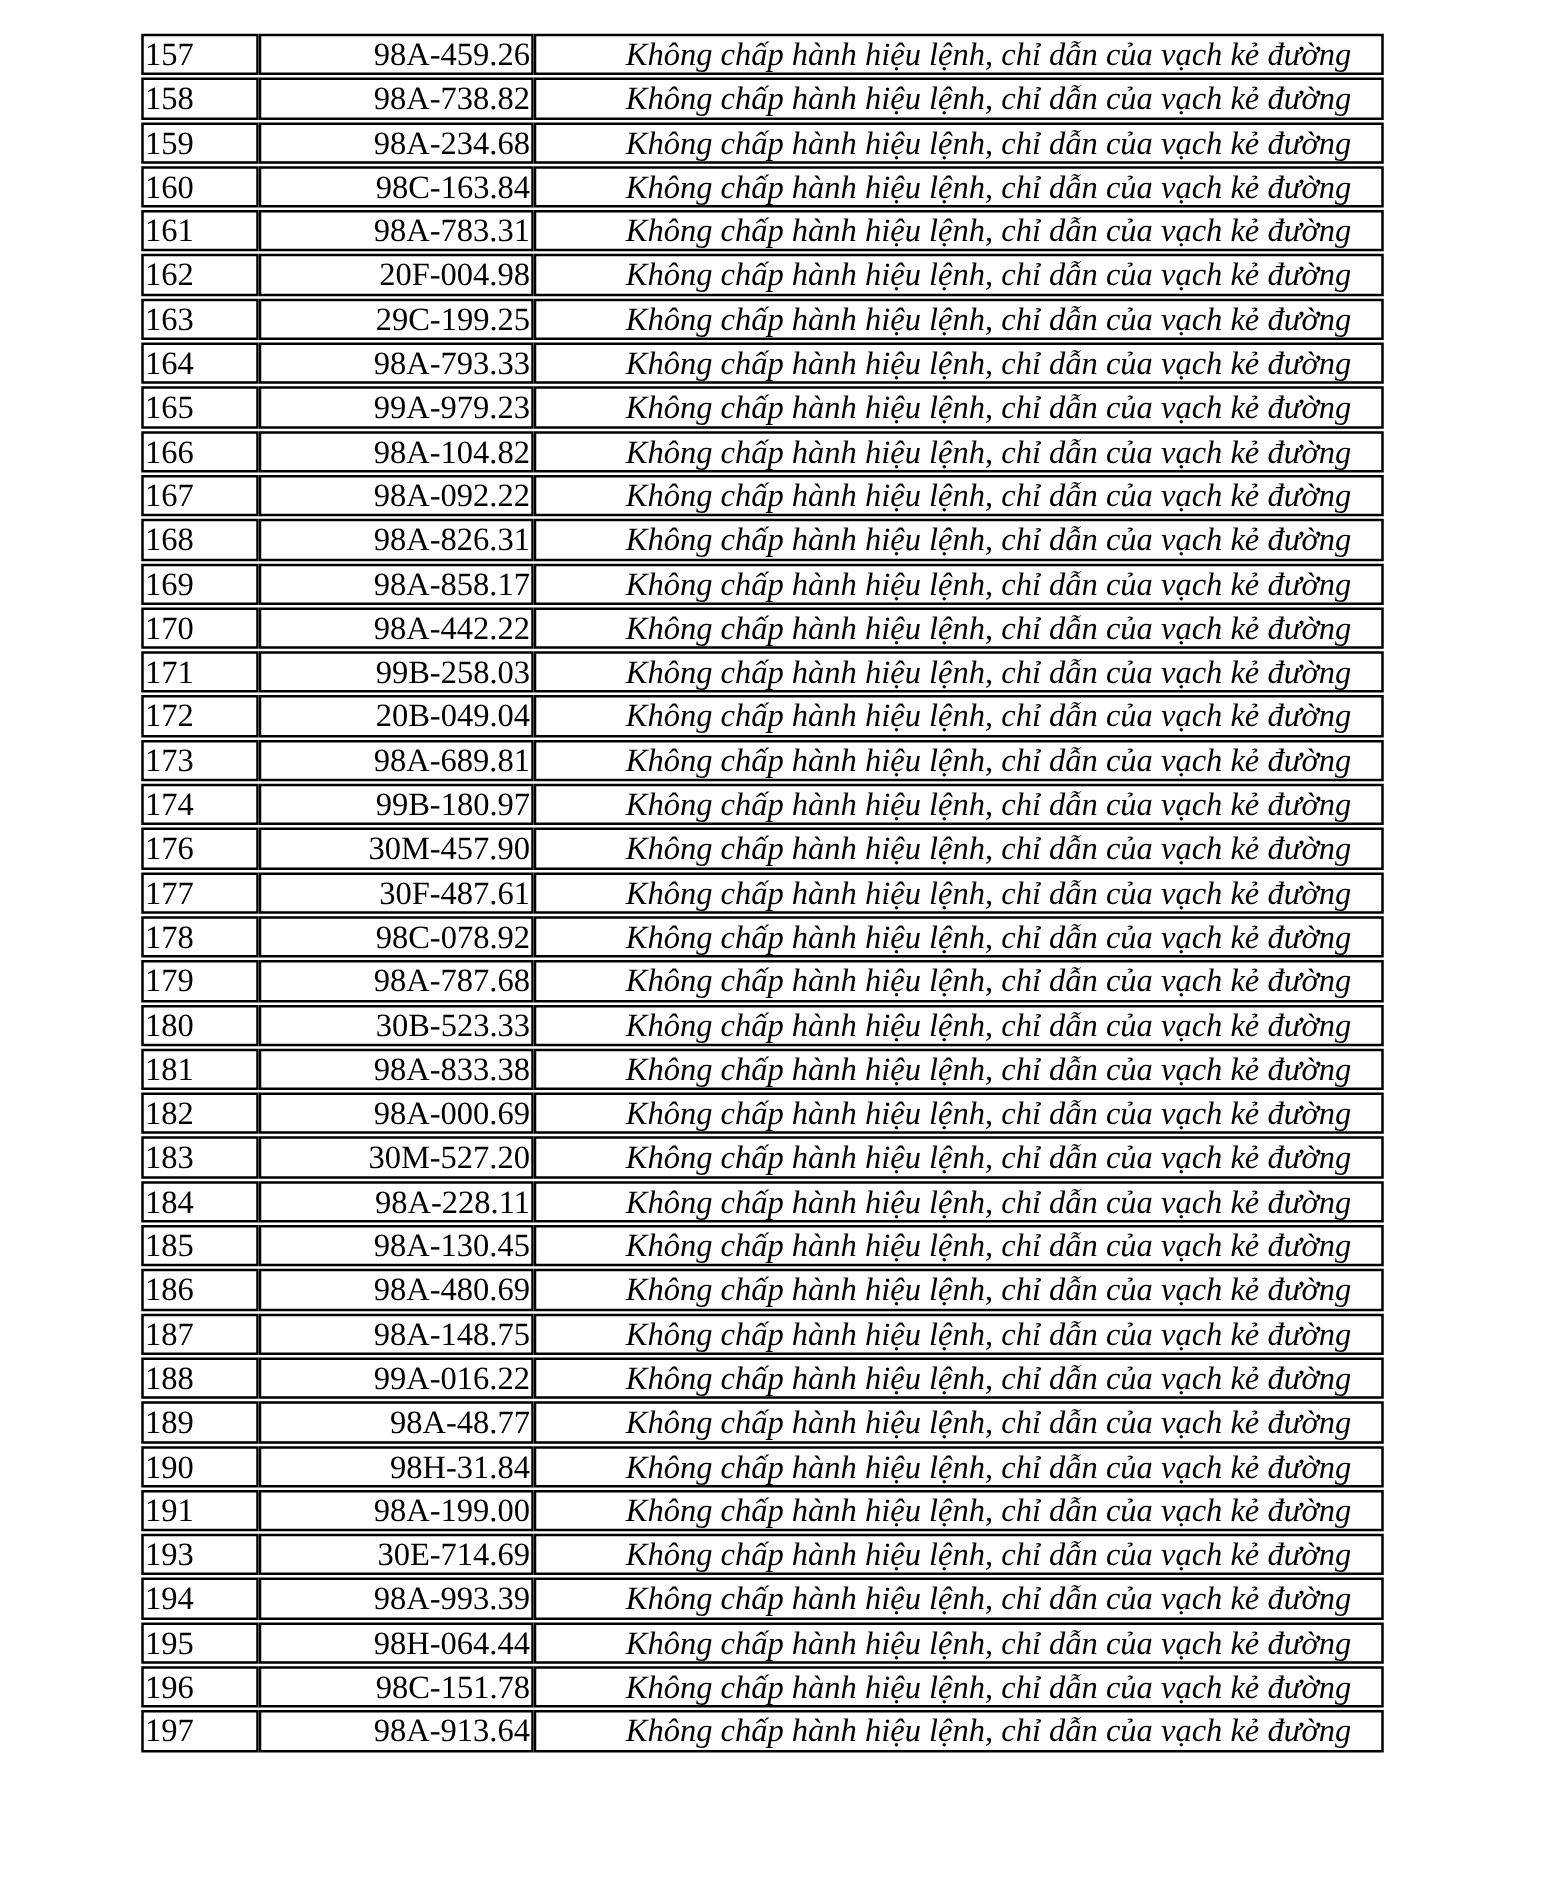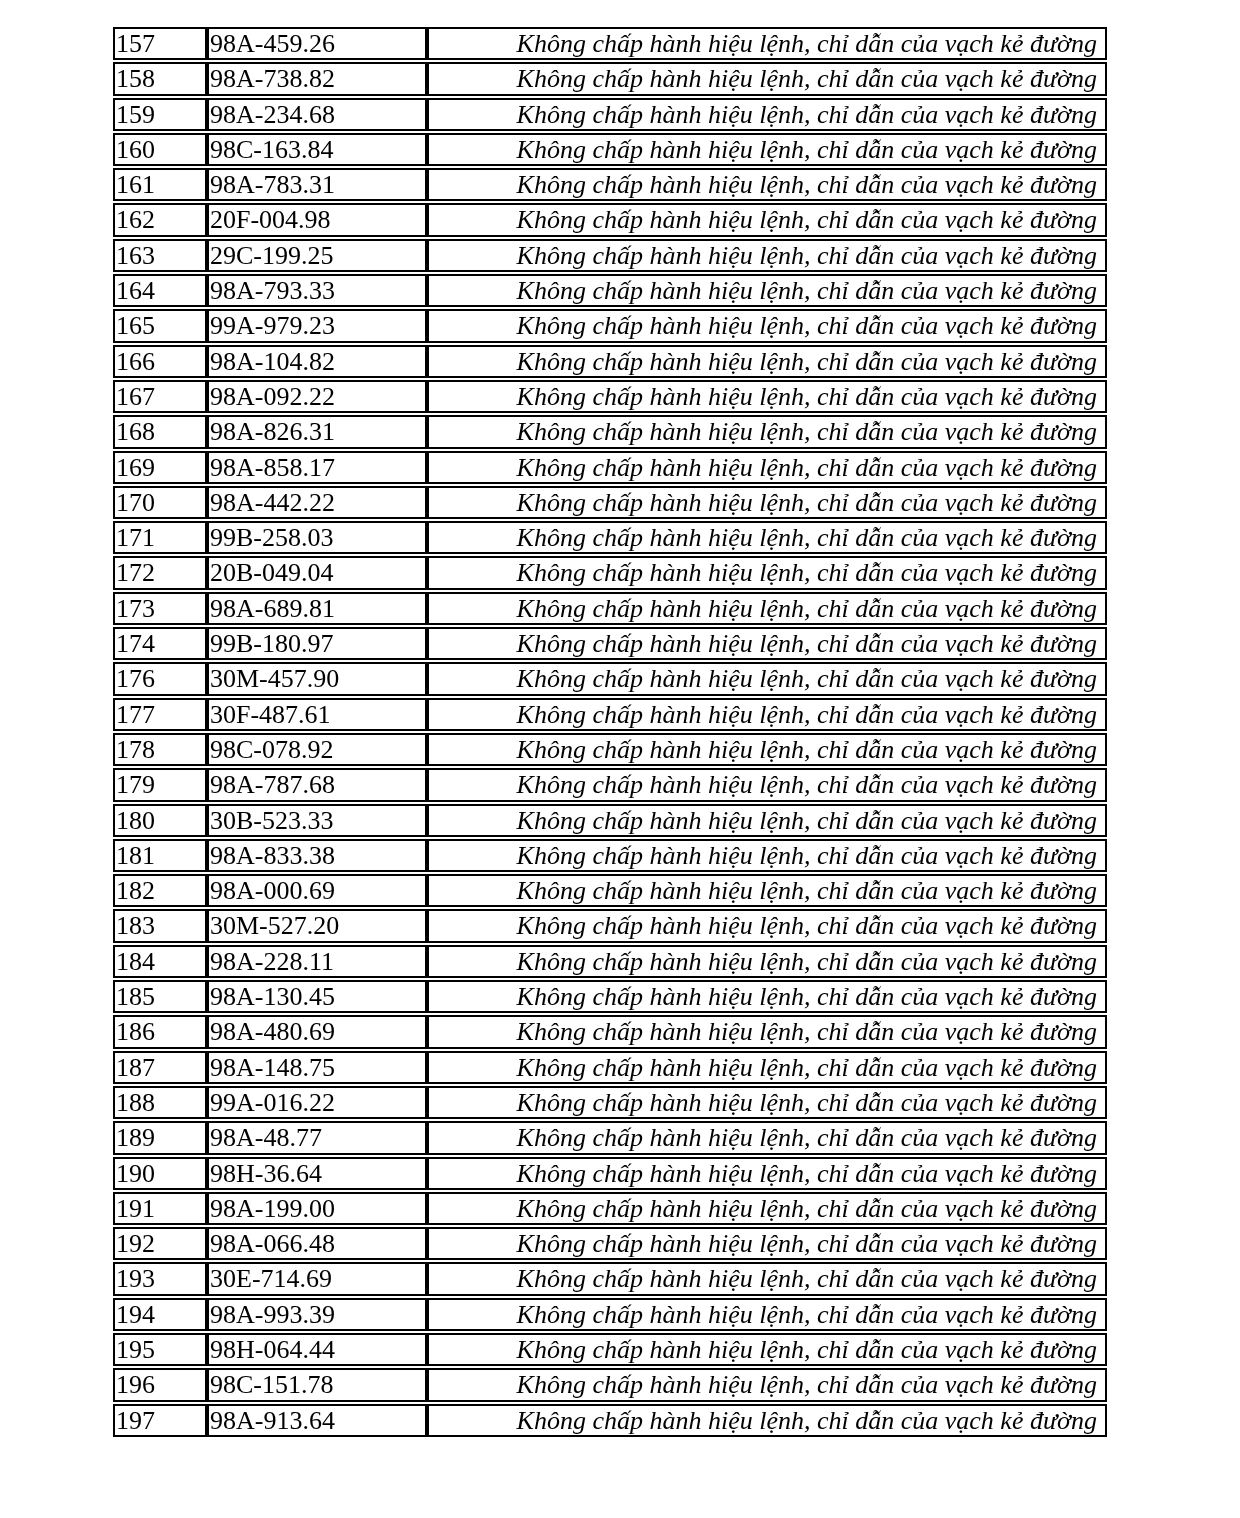--- a/index.html
+++ b/index.html
@@ -31,26 +31,26 @@
     line-height: 1.05;
     vertical-align: middle;
     white-space: nowrap;
     overflow: hidden;
     background: #ffffff;
   }
   td.cell-no {
     text-align: left;
   }
   td.cell-plate {
-    text-align: left;
+    text-align: right;
   }
   td.cell-violation {
     text-align: right;
     font-style: italic;
-    padding-right: 8px;
+    padding-right: 24px;
   }
 </style>
 </head>
 <body>
 
 <table class="doc-table">
   <colgroup>
     <col style="width:94px">
     <col style="width:220px">
     <col style="width:680px">
@@ -211,31 +211,26 @@
         <td class="cell-plate">99A-016.22</td>
         <td class="cell-violation">Không chấp hành hiệu lệnh, chỉ dẫn của vạch kẻ đường</td>
       </tr>
       <tr>
         <td class="cell-no">189</td>
         <td class="cell-plate">98A-48.77</td>
         <td class="cell-violation">Không chấp hành hiệu lệnh, chỉ dẫn của vạch kẻ đường</td>
       </tr>
       <tr>
         <td class="cell-no">190</td>
-        <td class="cell-plate">98H-36.64</td>
+        <td class="cell-plate">98H-31.84</td>
         <td class="cell-violation">Không chấp hành hiệu lệnh, chỉ dẫn của vạch kẻ đường</td>
       </tr>
       <tr>
         <td class="cell-no">191</td>
         <td class="cell-plate">98A-199.00</td>
-        <td class="cell-violation">Không chấp hành hiệu lệnh, chỉ dẫn của vạch kẻ đường</td>
-      </tr>
-      <tr>
-        <td class="cell-no">192</td>
-        <td class="cell-plate">98A-066.48</td>
         <td class="cell-violation">Không chấp hành hiệu lệnh, chỉ dẫn của vạch kẻ đường</td>
       </tr>
       <tr>
         <td class="cell-no">193</td>
         <td class="cell-plate">30E-714.69</td>
         <td class="cell-violation">Không chấp hành hiệu lệnh, chỉ dẫn của vạch kẻ đường</td>
       </tr>
       <tr>
         <td class="cell-no">194</td>
         <td class="cell-plate">98A-993.39</td>

